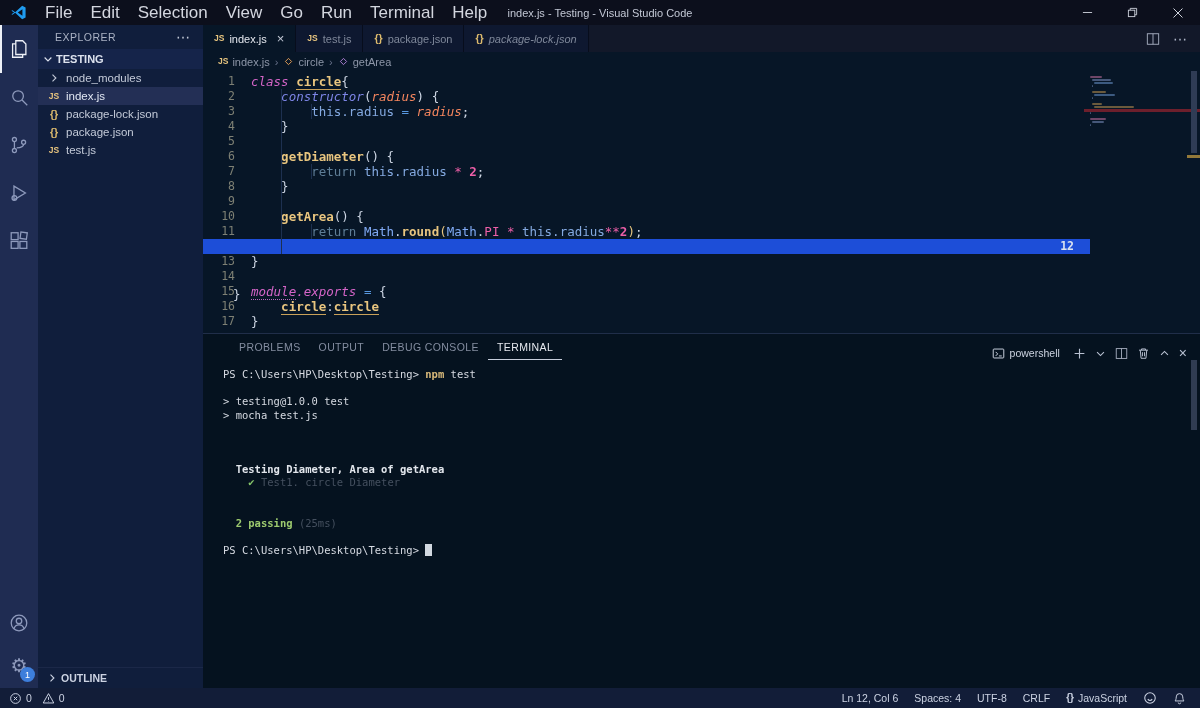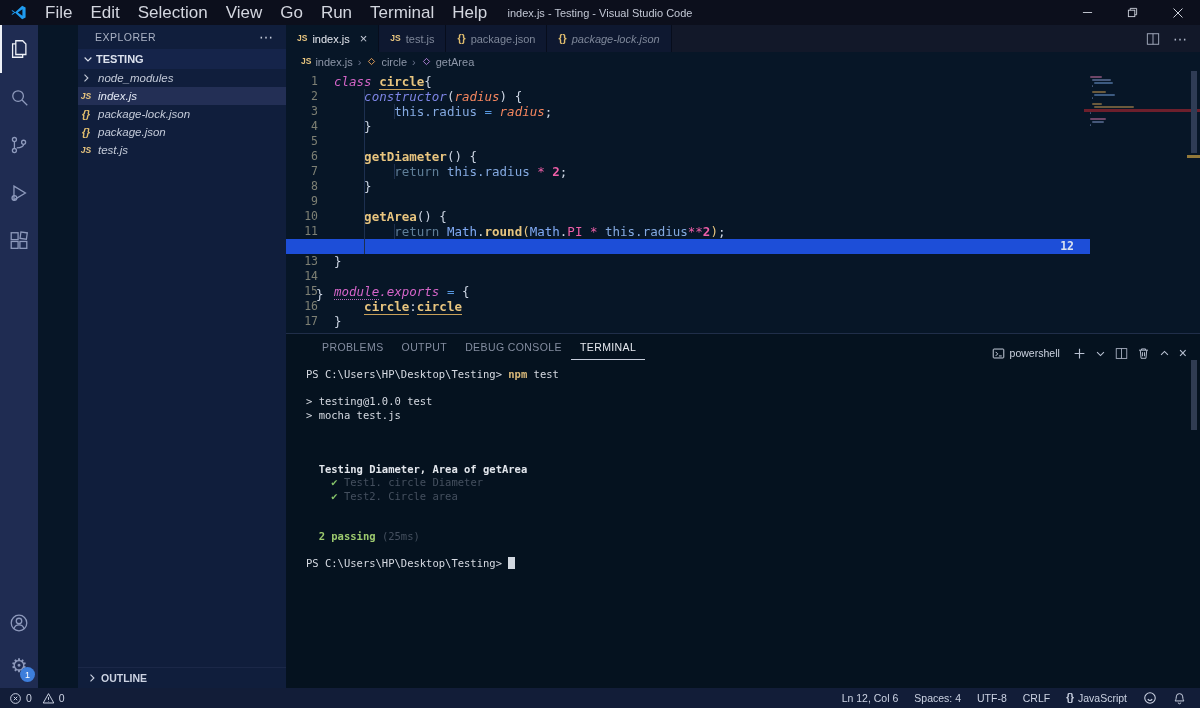--- a/index.html
+++ b/index.html
@@ -23,28 +23,28 @@
   
   .activitybar{width:38px;background:#1f2c52;display:flex;flex-direction:column;}
   .ab-item{height:48px;display:flex;align-items:center;justify-content:center;color:#8e9abc;position:relative;}
   .ab-item.active{color:#eef1f7;box-shadow:inset 2px 0 0 #eef1f7;}
   .ab-bottom{margin-top:auto;padding-bottom:2px;}
   .ab-bottom .ab-item{height:42px;}
   .badge{position:absolute;right:3px;bottom:4px;background:#3d7edb;color:#fff;font-size:9px;
          width:15px;height:15px;border-radius:50%;display:flex;align-items:center;justify-content:center;}
 
   
-  .sidebar{width:208px;background:#101e3c;display:flex;flex-direction:column;color:#c3cad8;min-height:0;margin-left:40px;}
+  .sidebar{width:165px;background:#101e3c;display:flex;flex-direction:column;color:#c3cad8;min-height:0;}
   .sb-header{flex:0 0 24px;display:flex;align-items:center;padding:0 12px 0 17px;font-size:10.5px;
              letter-spacing:.5px;color:#aab2c4;}
   .sb-more{margin-left:auto;color:#c3cad8;}
   .sb-section{flex:0 0 20px;display:flex;align-items:center;gap:2px;font-weight:bold;font-size:11px;
               color:#dce2ee;background:#15244a;padding-left:4px;}
-  .sb-row{height:18px;display:flex;align-items:center;gap:4px;font-size:11.5px;
-          white-space:nowrap;font-style:italic;}
+  .sb-row{height:18px;display:flex;align-items:center;gap:4px;padding-left:8px;font-size:11.5px;
+          white-space:nowrap;}
   .sb-row .ficon{width:16px;display:flex;justify-content:center;align-items:center;}
   .sb-row.selected{background:#232f55;color:#e2e8f4;}
   .sb-outline{margin-top:auto;flex:0 0 20px;display:flex;align-items:center;gap:3px;font-weight:bold;
               font-size:10.5px;color:#ccd3e2;padding-left:8px;border-top:1px solid #1b2848;}
 
   
   .editor-area{flex:1;display:flex;flex-direction:column;min-width:0;background:#071627;}
   .tabbar{flex:0 0 27px;background:#121829;display:flex;}
   .tab{display:flex;align-items:center;gap:5px;padding:0 11px;font-size:11px;color:#7e8799;
        background:#0e1830;border-right:1px solid #070d1c;}
@@ -482,21 +482,20 @@
           <div id="term-lines">
               <div class="t-line"><span class="t-pr">PS C:\Users\HP\Desktop\Testing&gt; </span><span class="t-npm">npm</span><span class="t-pr"> test</span></div>
               <div class="t-line"></div>
               <div class="t-line"><span class="t-pr">&gt; testing@1.0.0 test</span></div>
               <div class="t-line"><span class="t-pr">&gt; mocha test.js</span></div>
               <div class="t-line"></div>
               <div class="t-line"></div>
               <div class="t-line"></div>
               <div class="t-line"><span class="t-hdr">  Testing Diameter, Area of getArea</span></div>
               <div class="t-line"><span class="t-pr">    </span><span class="t-chk">✔</span><span class="t-dim"> Test1. circle Diameter</span></div>
-              <div class="t-line"><span class="t-pr">    </span><span class="t-chk">✔</span><span class="t-dim"> Test2. Circle area</span></div>
               <div class="t-line"></div>
               <div class="t-line"></div>
               <div class="t-line"><span class="t-pr">  </span><span class="t-pass">2 passing</span><span class="t-dim"> (25ms)</span></div>
               <div class="t-line"></div>
               <div class="t-line"><span class="t-pr">PS C:\Users\HP\Desktop\Testing&gt; </span><span class="t-cursor"></span></div>
             </div>
           <div class="term-scrollbar"></div>
         </div>
       </div>
     </div>

